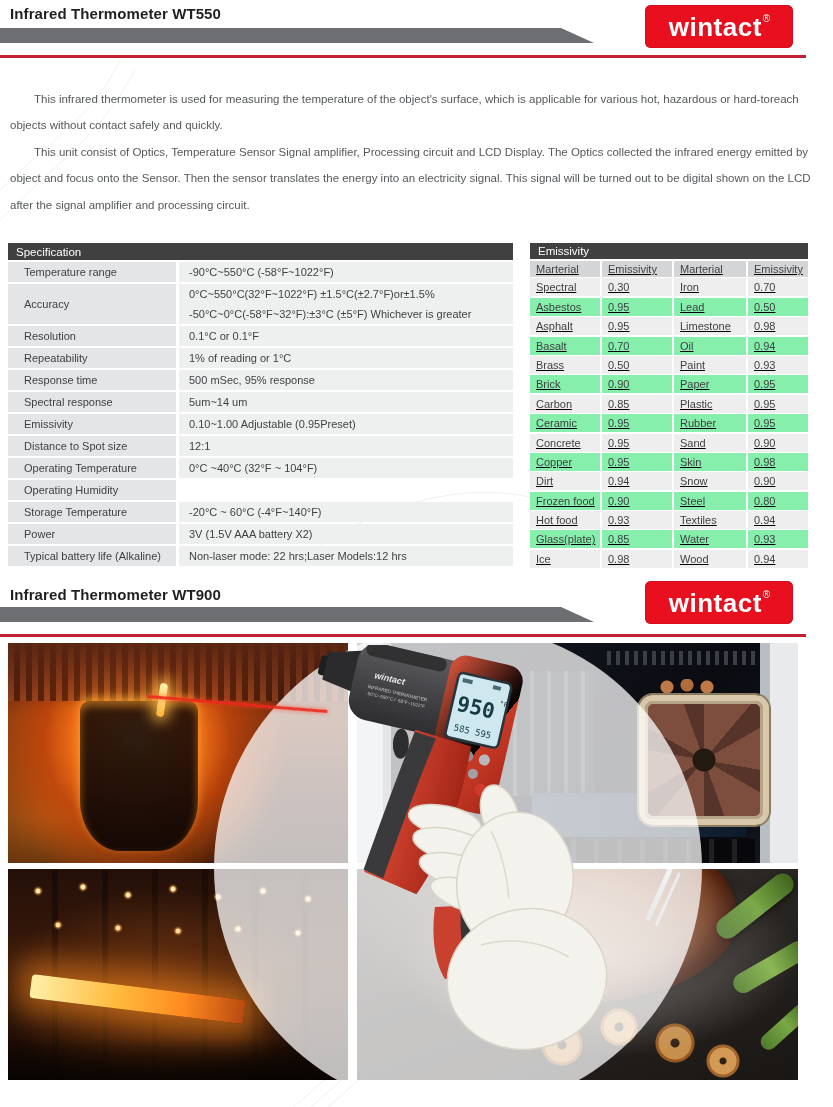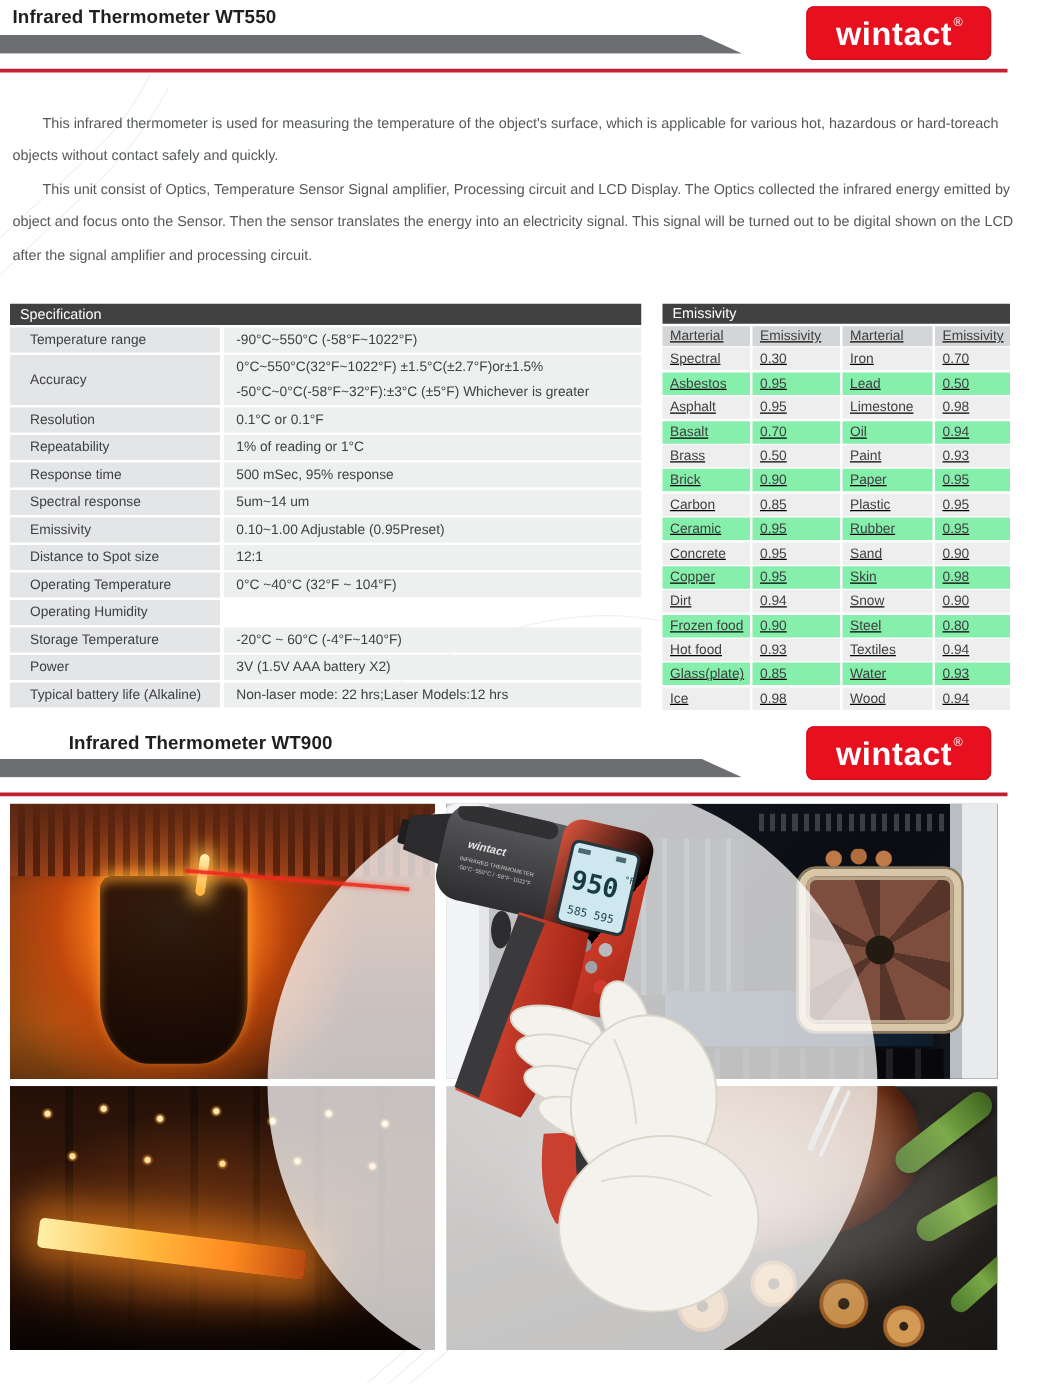--- a/index.html
+++ b/index.html
@@ -314,21 +314,21 @@
         </div>
         <div class="emis-row alt-a">
           <div class="emis-cell c1">Ice</div>
           <div class="emis-cell c2">0.98</div>
           <div class="emis-cell c3">Wood</div>
           <div class="emis-cell c4">0.94</div>
         </div>
       </div>
   </div>
 
-  <div class="sec-title" style="top:586px;margin-left:45px;">Infrared Thermometer WT900</div>
+  <div class="sec-title" style="top:586px;">Infrared Thermometer WT900</div>
   <div class="gray-band" style="top:607px;"></div>
   <div class="logo" style="top:581px;">
     <span class="brand">wintact</span>
       <span class="reg">®</span>
   </div>
   <div class="red-rule" style="top:634px;"></div>
 
   <div class="collage">
 
     <div class="photo ph-foundry">

